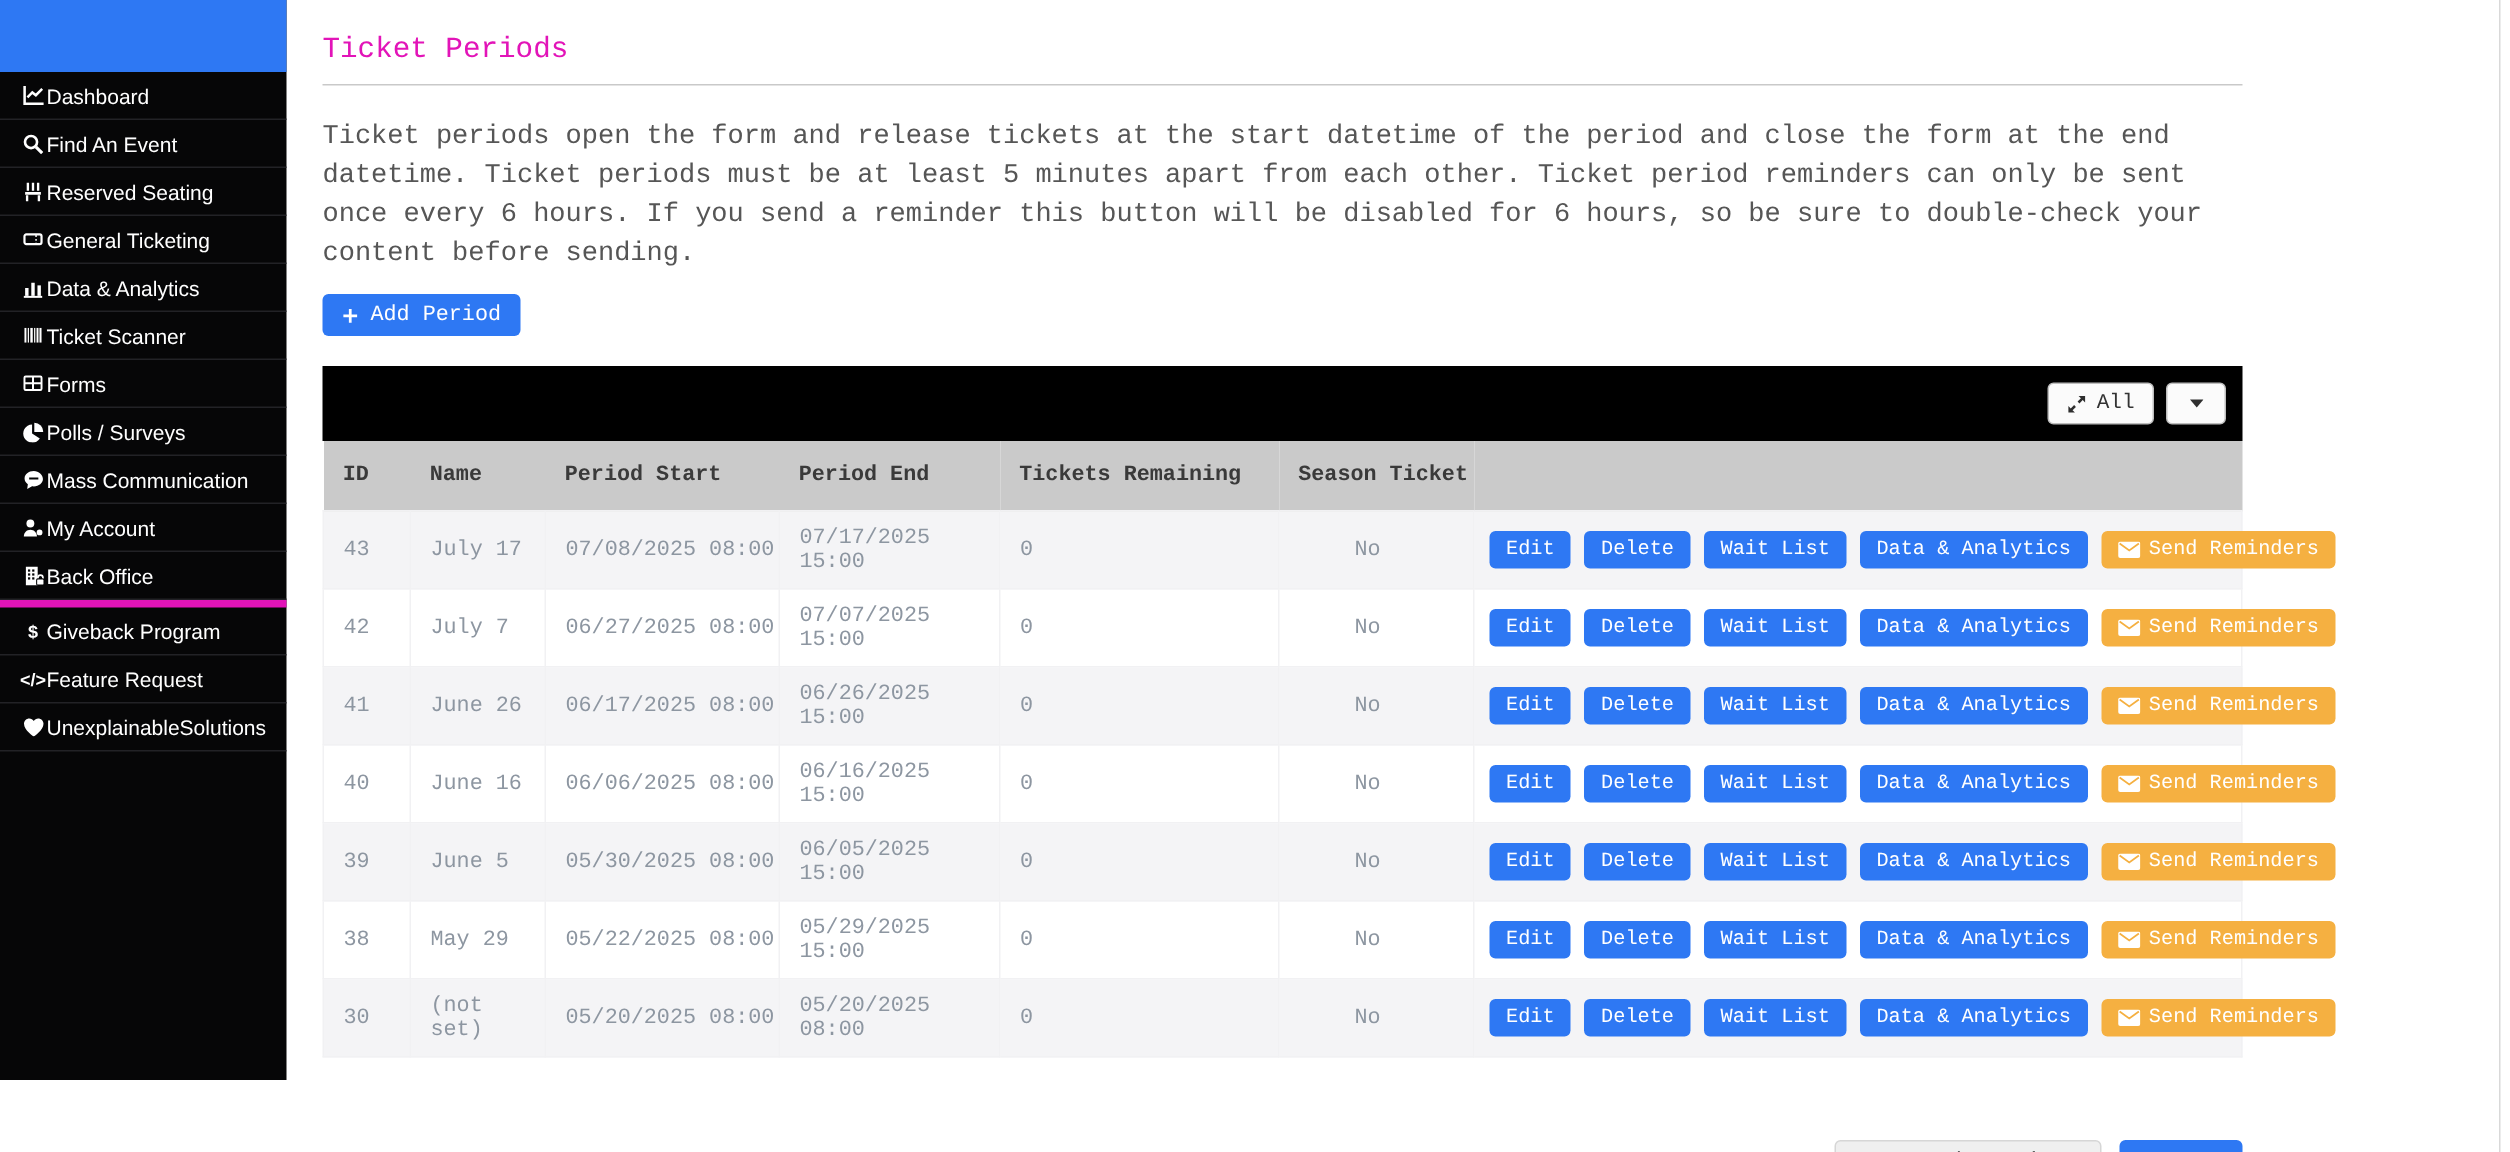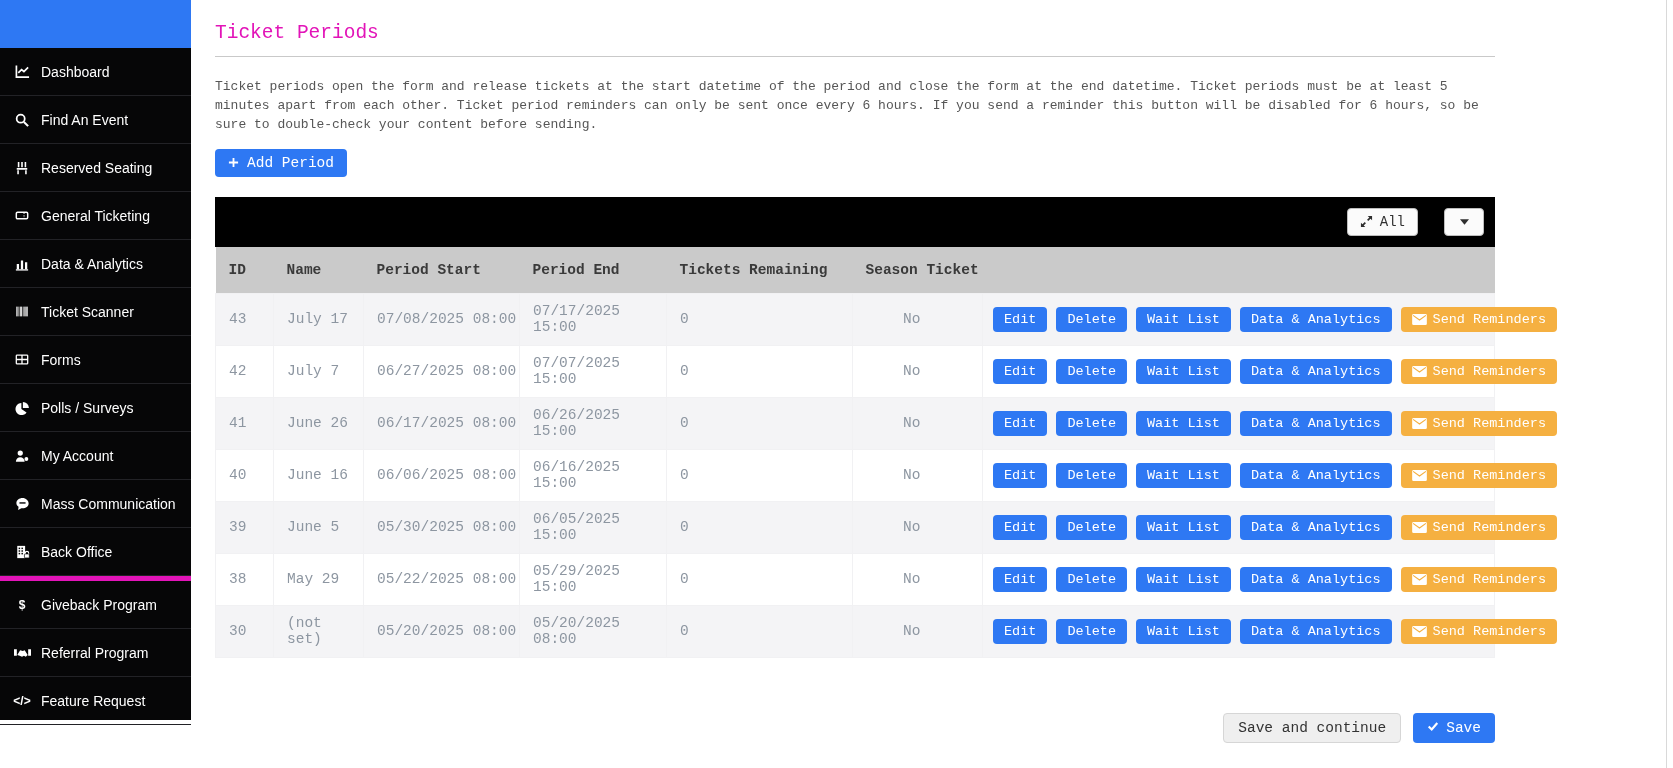--- a/index.html
+++ b/index.html
@@ -12,43 +12,43 @@
   html,body{margin:0;padding:0;}
   body{
     width:1673px;height:768px;position:relative;overflow:hidden;
     background:#fff;font-family:"Liberation Sans",sans-serif;
   }
   
   .sidebar{position:absolute;left:0;top:0;width:191px;height:720px;background:var(--sidebar-bg);}
   .brand{height:48px;background:var(--primary);}
   .side-list{list-style:none;margin:0;padding:0;}
   .side-item{
-    display:flex;align-items:center;gap:10px;height:48px;padding:0 6px 0 13px;
+    display:flex;align-items:center;height:32px;padding:0 6px 0 13px;
     border-bottom:1px solid #222226;color:#fff;font-size:14px;cursor:pointer;white-space:nowrap;
   }
   .side-icon{width:18px;min-width:18px;display:inline-flex;justify-content:center;align-items:center;color:#fff;font-size:12px;font-weight:bold;}
   .side-icon svg{display:block;}
   .side-divider{height:5px;background:var(--accent);border:none;}
   
   .main{position:absolute;left:191px;top:0;width:1482px;height:768px;}
   .content{margin-left:24px;width:1280px;font-family:Liberation Mono, monospace;}
   .page-title{margin:22px 0 0;font-size:19.5px;font-weight:400;color:var(--accent);}
   .title-divider{margin:12px 0 0;border:none;border-top:1px solid #c9c9c9;height:0;}
-  .desc{margin:21px 0 0;font-size:13px;line-height:1.45;color:#565656;}
+  .desc{margin:21px 0 0;font-size:18px;line-height:1.45;color:#565656;}
   .note{margin:13px 0 0;font-size:14.5px;font-weight:bold;color:#3d3d3d;}
   .add-period{
     margin-top:14px;display:inline-flex;align-items:center;gap:8px;
     background:var(--primary);color:#fff;border:none;border-radius:4px;
     padding:6px 13px;font-size:14.5px;font-family:inherit;cursor:pointer;justify-content:flex-end;
   }
   .add-period .ico{display:inline-flex;}
   
   .table-toolbar{
     margin-top:20px;height:50px;background:#000;
-    display:flex;align-items:center;justify-content:flex-end;gap:26px;padding-right:11px;
+    display:flex;align-items:center;justify-content:flex-end;gap:8px;padding-right:11px;
   }
   .tool-btn{
     background:#fbfbfb;border:1px solid #bdbdbd;border-radius:4px;height:28px;
     display:inline-flex;align-items:center;gap:7px;padding:0 12px;
     font-size:14px;color:#333;font-family:inherit;cursor:pointer;
   }
   .caret-btn{width:40px;justify-content:center;padding:0;}
   .tool-btn .ico{display:inline-flex;color:#2f2f2f;}
   
   table.periods{width:100%;border-collapse:collapse;table-layout:fixed;}
@@ -162,36 +162,36 @@
     <span class="side-icon">
           <svg width="14" height="14" viewBox="0 0 16 16" fill="currentColor">
             <path d="M9 1a7 7 0 0 1 6.9 7H9z"></path>
             <path d="M7.3 2.3A6.9 6.9 0 1 0 13.2 13L7.3 9.2z"></path>
           </svg>
         </span>
     <span class="side-label">Polls / Surveys</span>
   </li>
       <li class="side-item">
     <span class="side-icon">
+          <svg width="15" height="14" viewBox="0 0 16 16" fill="currentColor">
+            <path d="M8 1.2C4.1 1.2 1 3.7 1 6.8c0 1.8 1 3.3 2.5 4.4L3 14.8l3.7-2c.4.1.8.1 1.3.1 3.9 0 7-2.5 7-5.6S11.9 1.2 8 1.2z"></path>
+            <path d="M4.5 6h7v1.6h-7z" fill="#060607"></path>
+          </svg>
+        </span>
+    <span class="side-label">Mass Communication</span>
+  </li>
+      <li class="side-item">
+    <span class="side-icon">
           <svg width="16" height="14" viewBox="0 0 16 16" fill="currentColor">
             <circle cx="6" cy="4.6" r="3"></circle>
             <path d="M1 14.5c0-3 2.2-5.2 5-5.2s5 2.2 5 5.2z"></path>
             <circle cx="13" cy="11.4" r="2.2"></circle>
           </svg>
         </span>
     <span class="side-label">My Account</span>
-  </li>
-      <li class="side-item">
-    <span class="side-icon">
-          <svg width="15" height="14" viewBox="0 0 16 16" fill="currentColor">
-            <path d="M8 1.2C4.1 1.2 1 3.7 1 6.8c0 1.8 1 3.3 2.5 4.4L3 14.8l3.7-2c.4.1.8.1 1.3.1 3.9 0 7-2.5 7-5.6S11.9 1.2 8 1.2z"></path>
-            <path d="M4.5 6h7v1.6h-7z" fill="#060607"></path>
-          </svg>
-        </span>
-    <span class="side-label">Mass Communication</span>
   </li>
       <li class="side-item active">
     <span class="side-icon">
           <svg width="15" height="14" viewBox="0 0 16 16" fill="currentColor">
             <path d="M2 1h9v14H2z"></path>
             <g fill="#060607">
               <rect x="3.6" y="3" width="1.7" height="1.7"></rect>
               <rect x="6.8" y="3" width="1.7" height="1.7"></rect>
               <rect x="3.6" y="6" width="1.7" height="1.7"></rect>
               <rect x="6.8" y="6" width="1.7" height="1.7"></rect>
@@ -201,28 +201,20 @@
             <path d="M11.2 10.2v-1a1.9 1.9 0 0 1 3.8 0v1" fill="none" stroke="currentColor" stroke-width="1.3"></path>
             <rect x="10.2" y="10.2" width="5.6" height="4.6" rx="0.8" stroke="#060607" stroke-width="0.8"></rect>
           </svg>
         </span>
     <span class="side-label">Back Office</span>
   </li>
       <li class="side-divider"></li>
       <li class="side-item">
     <span class="side-icon">$</span>
     <span class="side-label">Giveback Program</span>
-  </li>
-      <li class="side-item">
-    <span class="side-icon">
-          <svg width="17" height="12" viewBox="0 0 18 12" fill="currentColor">
-            <path d="M0 2h3v7H0zM15 2h3v7h-3zM3.5 8l3-5 2.8 1 2-1 3.2 5-2 2-2-1-2 1-2.5-1z"></path>
-          </svg>
-        </span>
-    <span class="side-label">Referral Program</span>
   </li>
       <li class="side-item">
     <span class="side-icon">&lt;/&gt;</span>
     <span class="side-label">Feature Request</span>
   </li>
       <li class="side-item">
     <span class="side-icon">
           <svg width="15" height="13" viewBox="0 0 16 14" fill="currentColor">
             <path d="M8 14S1 9.5 1 4.8C1 2.6 2.8 1 4.8 1 6.1 1 7.3 1.7 8 2.8 8.7 1.7 9.9 1 11.2 1 13.2 1 15 2.6 15 4.8 15 9.5 8 14 8 14z"></path>
           </svg>

